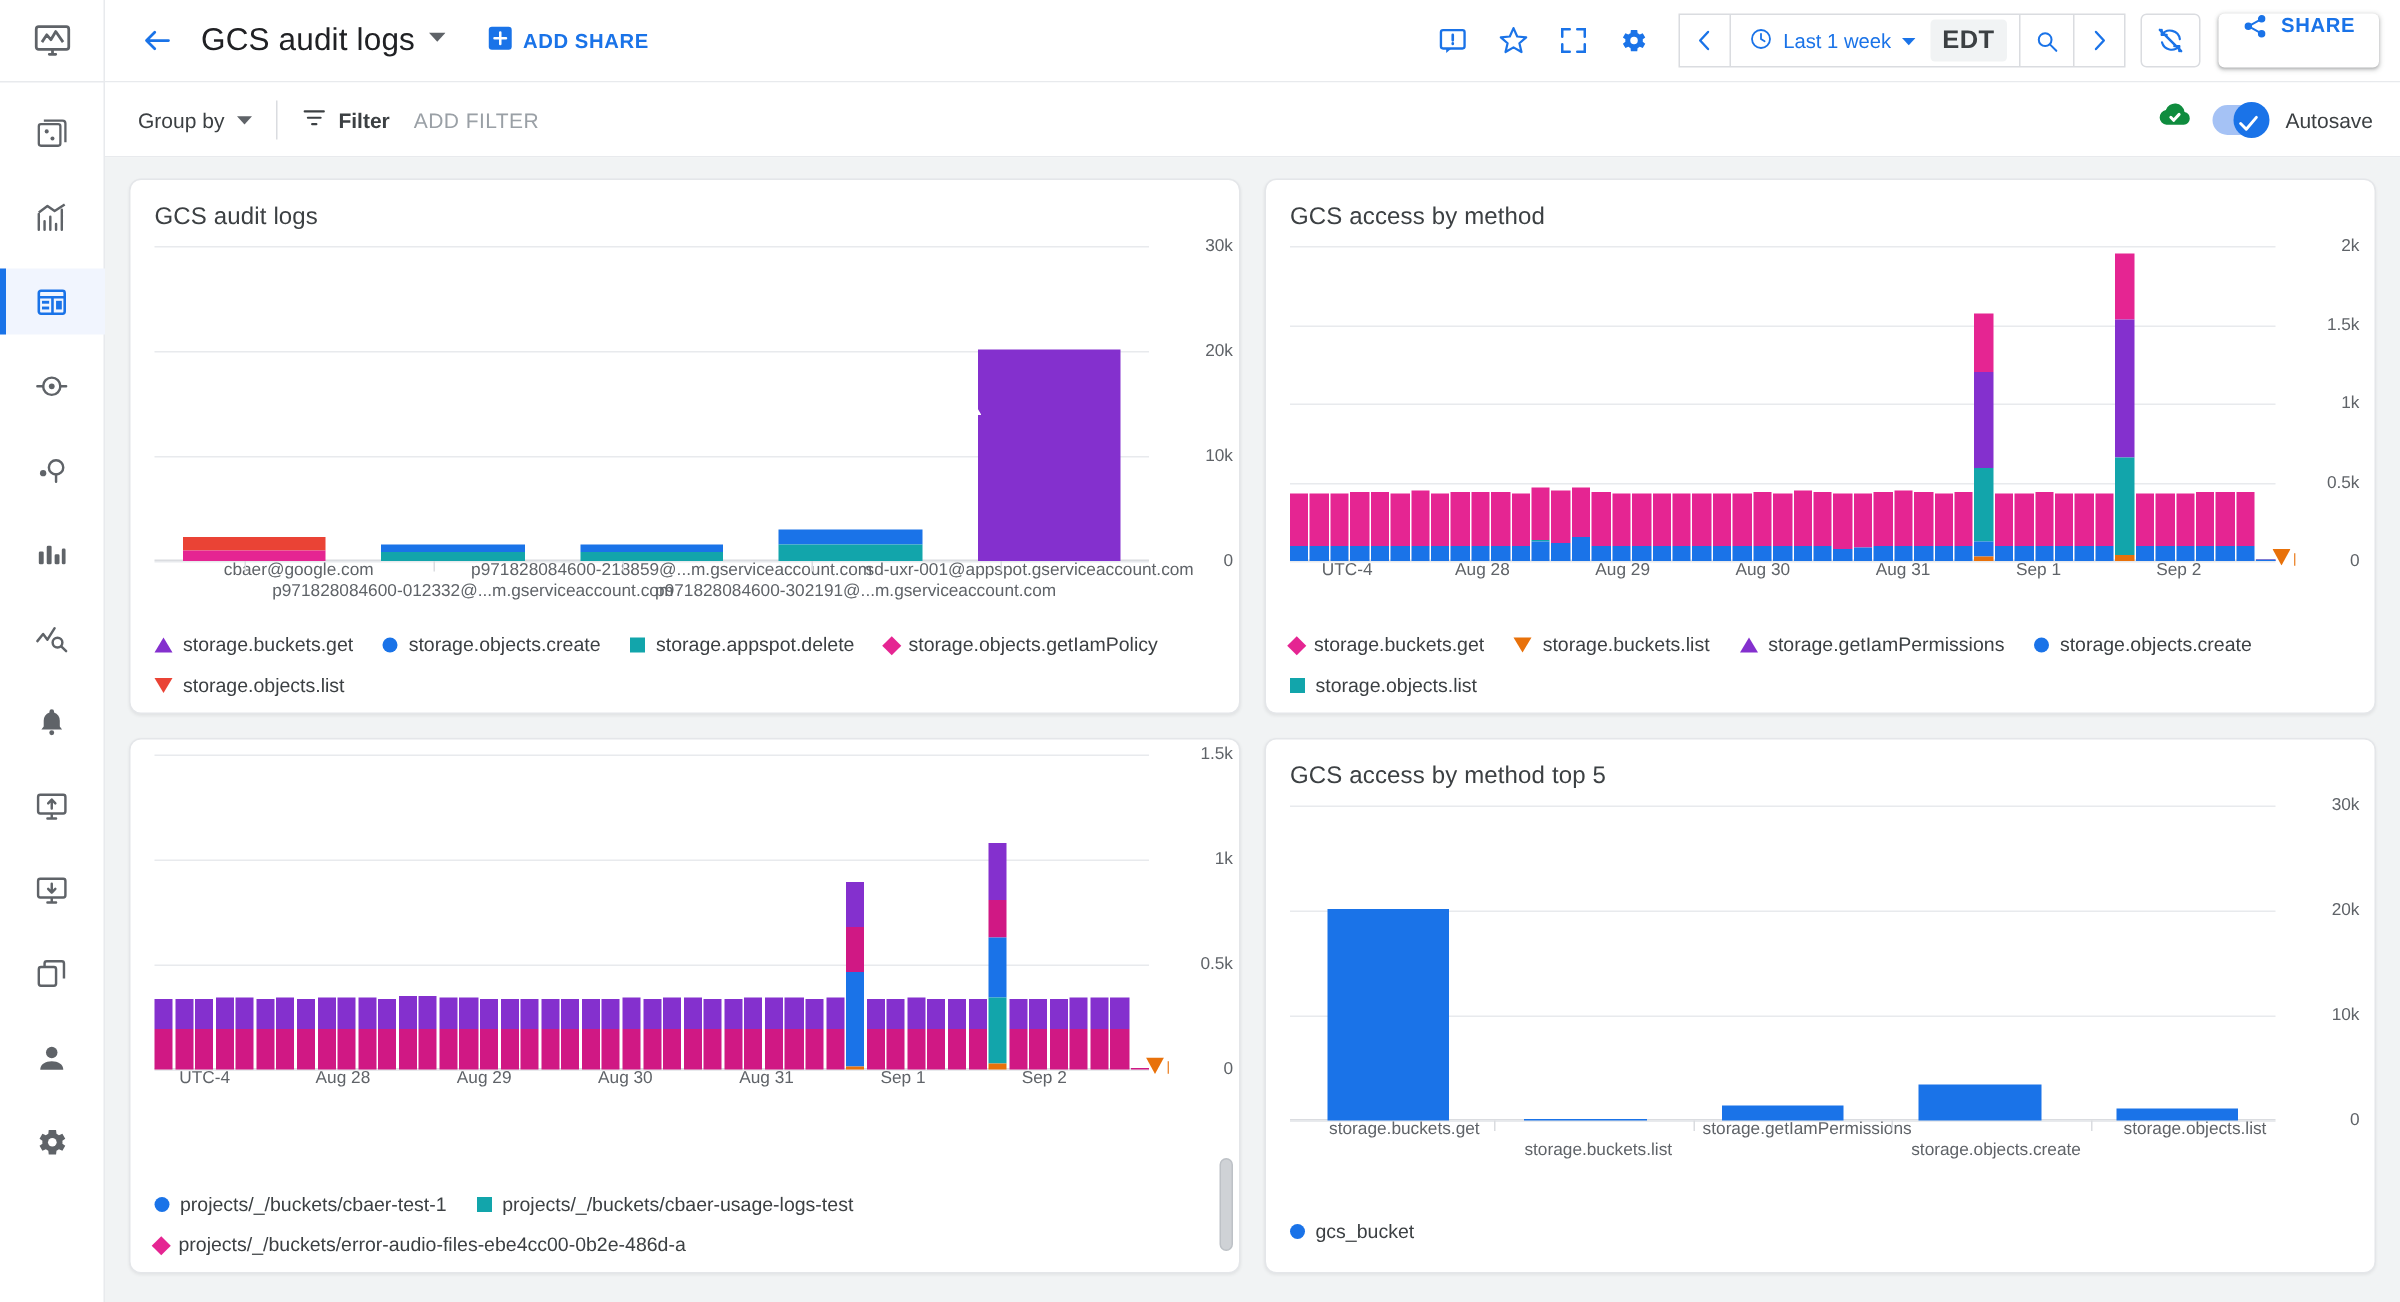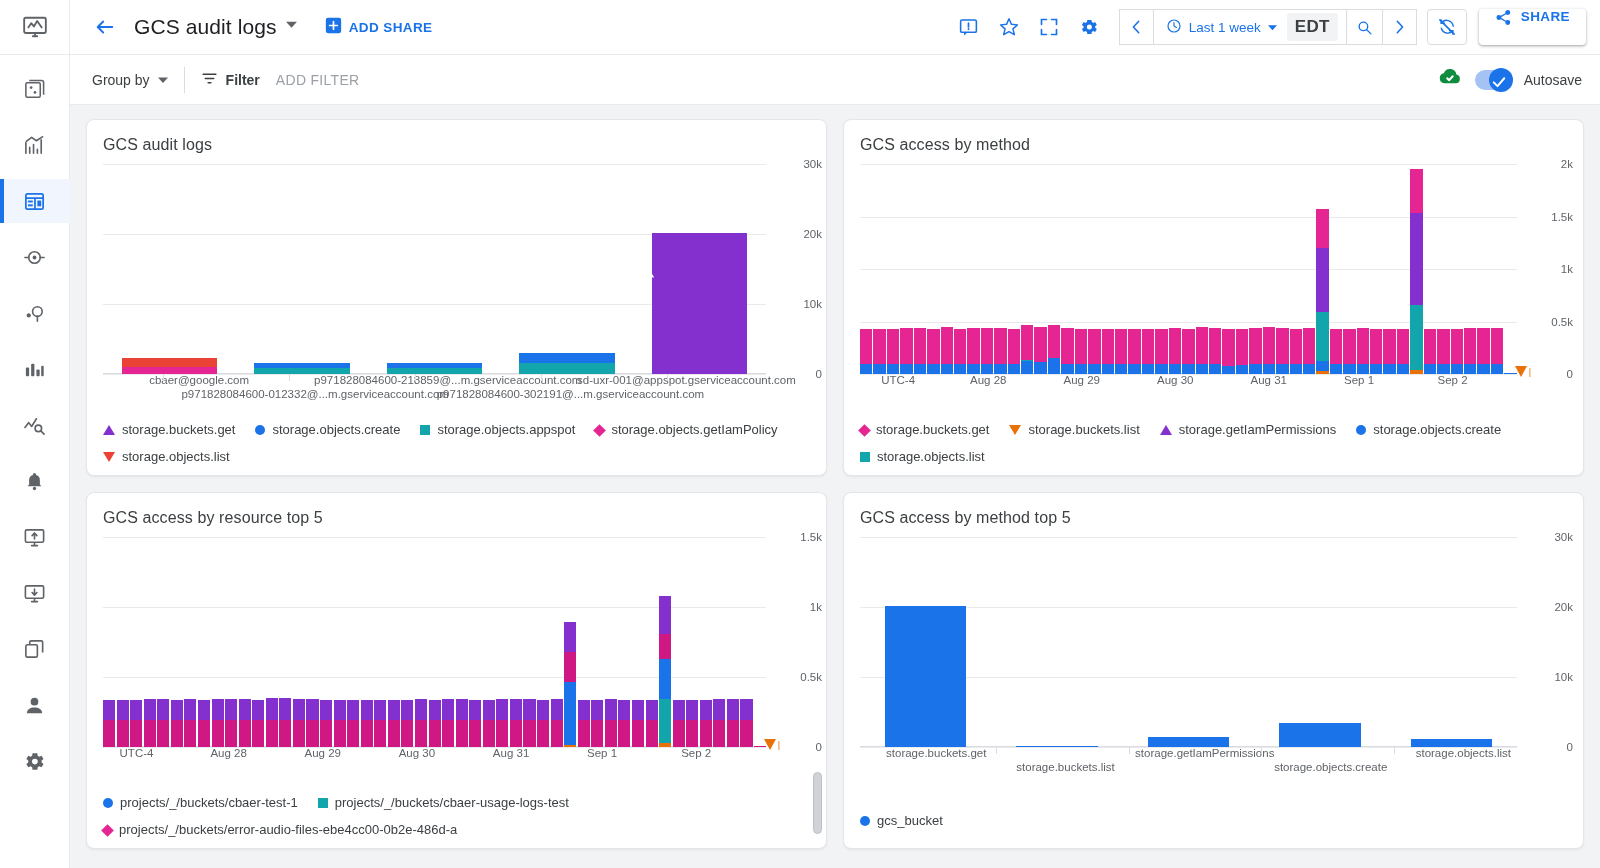--- a/index.html
+++ b/index.html
@@ -458,21 +458,21 @@
               <span class="lg-item">
                 <span class="mk tri" style="border-bottom:10px solid #8430ce"></span>
                 <span>storage.buckets.get</span>
               </span>
               <span class="lg-item">
                 <span class="mk circle" style="background:#1a73e8"></span>
                 <span>storage.objects.create</span>
               </span>
               <span class="lg-item">
                 <span class="mk" style="background:#12a5ab"></span>
-                <span>storage.objects.appspot</span>
+                <span>storage.appspot.delete</span>
               </span>
               <span class="lg-item">
                 <span class="mk diamond" style="background:#e52592"></span>
                 <span>storage.objects.getIamPolicy</span>
               </span>
               <span class="lg-item">
                 <span class="mk tridown" style="border-top:10px solid #ea4335"></span>
                 <span>storage.objects.list</span>
               </span>
             </div>
@@ -730,21 +730,20 @@
                 <span>storage.objects.create</span>
               </span>
               <span class="lg-item">
                 <span class="mk" style="background:#12a5ab"></span>
                 <span>storage.objects.list</span>
               </span>
             </div>
         </div>
 
         <div class="card">
-          <div class="card-title">GCS access by resource top 5</div>
           <div class="plot" id="plot3">
               <div class="gridline" style="top:210px"></div>
               <div class="ytick" style="top:210px">0</div>
               <div class="gridline" style="top:140px"></div>
               <div class="ytick" style="top:140px">0.5k</div>
               <div class="gridline" style="top:70px"></div>
               <div class="ytick" style="top:70px">1k</div>
               <div class="gridline" style="top:0px"></div>
               <div class="ytick" style="top:0px">1.5k</div>
               <div class="axisline"></div>

